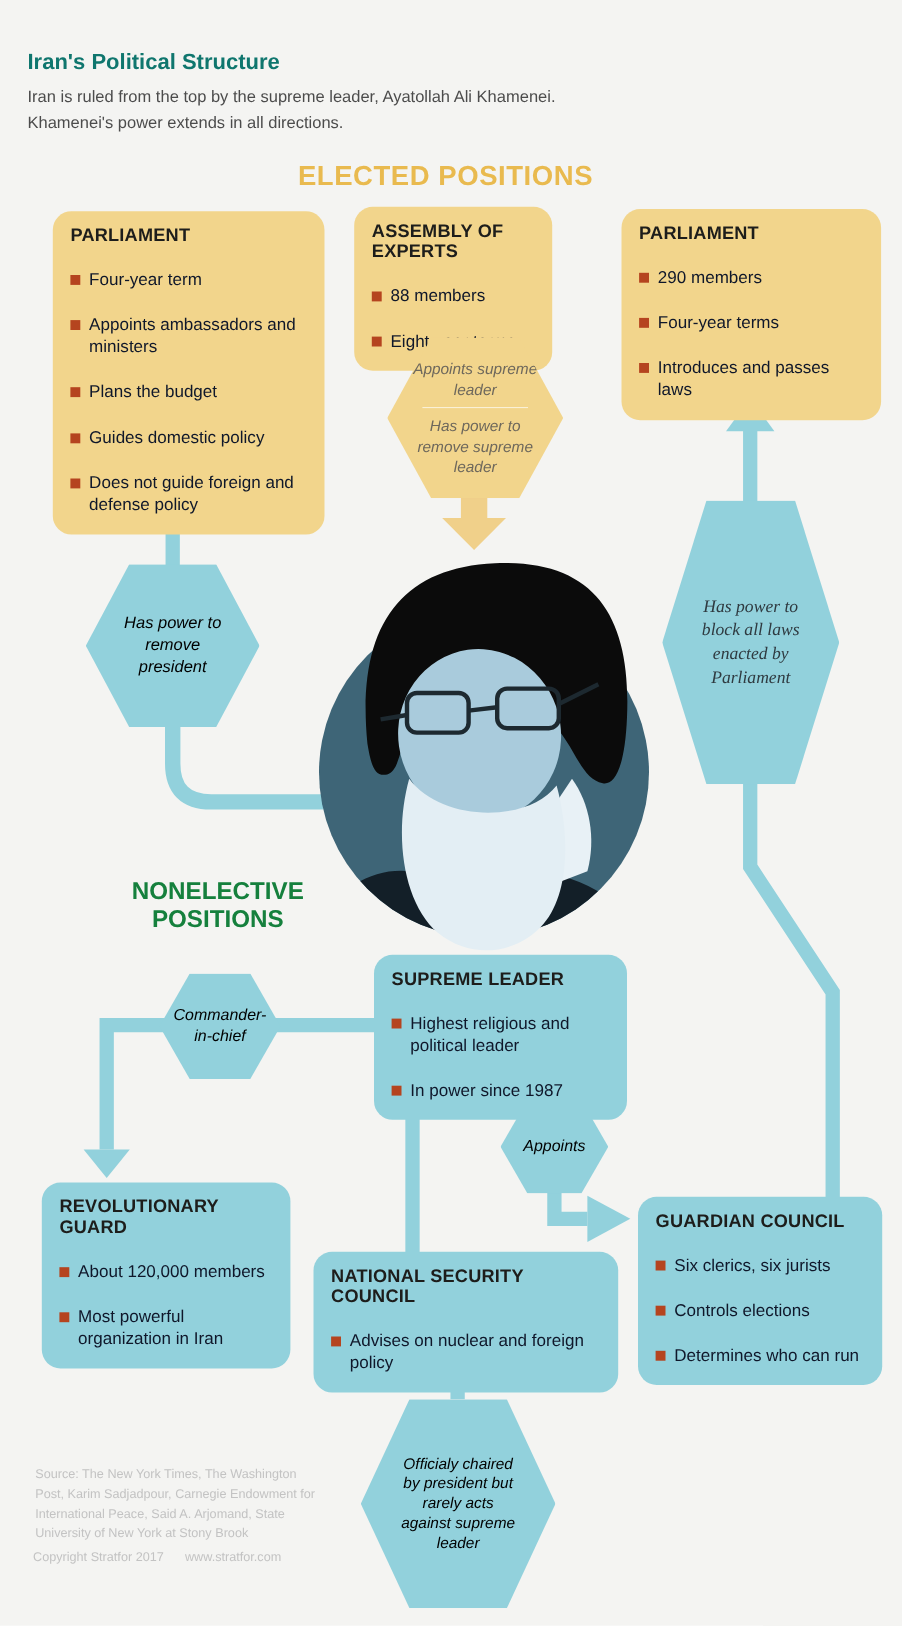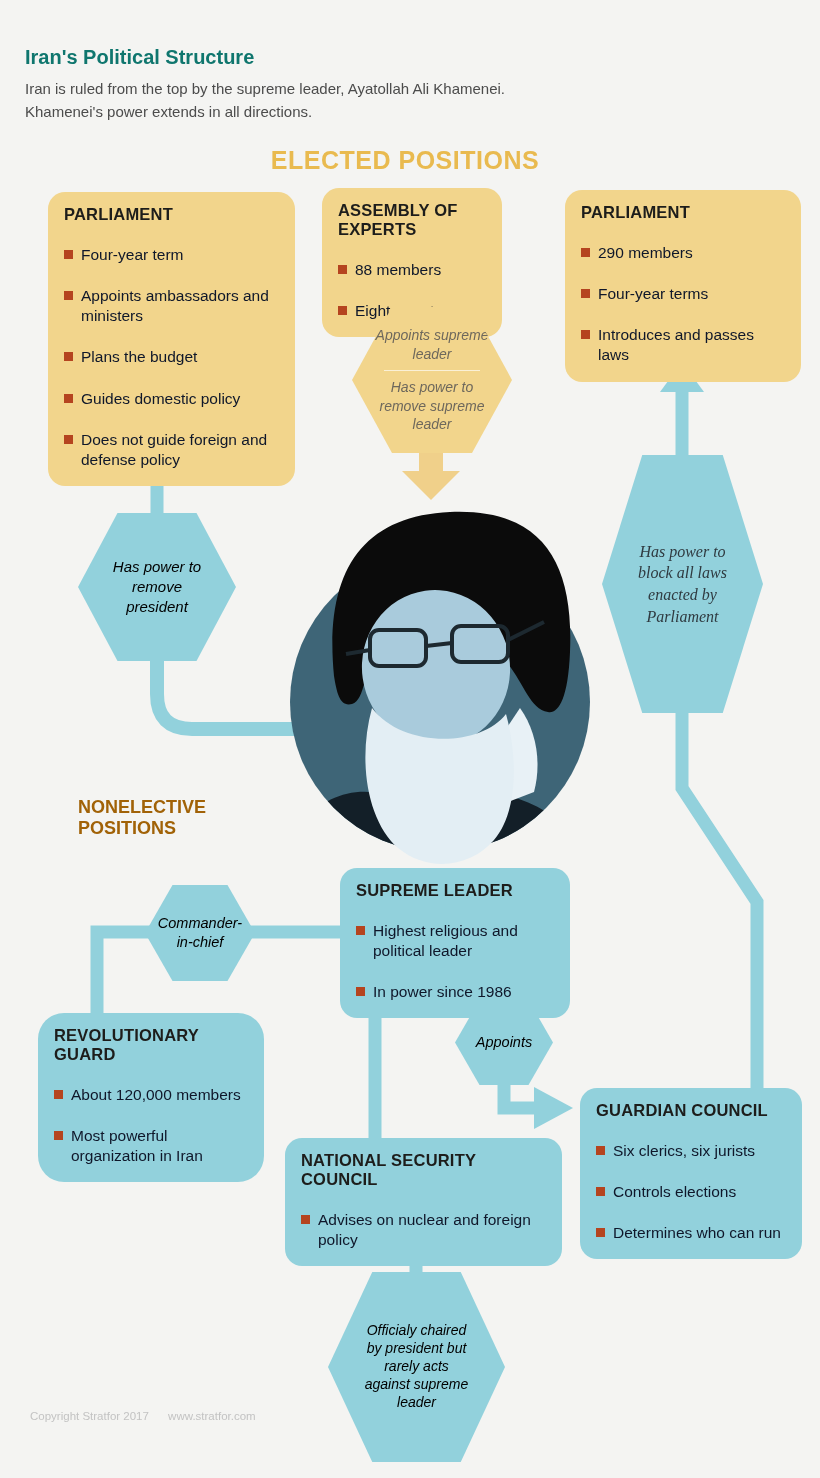--- a/index.html
+++ b/index.html
@@ -10,38 +10,38 @@
   #connector-layer{position:absolute;left:0;top:0;z-index:1;}
 
   
   #page-header{position:absolute;left:25px;top:46px;z-index:2;}
   #page-title{font-size:20px;font-weight:bold;color:#0f766e;margin-bottom:9px;}
   .subtitle{font-size:15px;color:#4c4c4c;line-height:1.5;}
 
   
   #elected-heading{position:absolute;left:240px;top:146px;width:330px;text-align:center;
     font-size:25px;font-weight:bold;color:#e9ba4f;letter-spacing:.5px;z-index:2;}
-  #nonelective-heading{position:absolute;left:78px;top:797px;width:240px;
-    font-size:18px;font-weight:bold;color:#a16207;line-height:1.18;z-index:2;}
+  #nonelective-heading{position:absolute;left:78px;top:797px;width:240px;text-align:center;
+    font-size:22px;font-weight:bold;color:#15803d;line-height:1.18;z-index:2;}
 
   
   .box{position:absolute;border-radius:17px;padding:13px 16px 16px;box-sizing:border-box;z-index:2;}
   .box.yellow{background:#f2d58c;}
   .box.blue{background:#92d1dc;}
   .box-title{font-weight:bold;font-size:16.5px;color:#1d1d1b;letter-spacing:.2px;}
   ul.bullets{list-style:none;margin:2px 0 0 0;padding:0;}
   .bullets li{display:flex;margin-top:21px;font-size:15.5px;line-height:1.3;color:#0f172a;}
   .sq{flex:0 0 9px;width:9px;height:9px;background:#b5441f;margin:5px 8px 0 0;}
   .indent{margin-left:20px;}
 
   #box-president{left:48px;top:192px;width:247px;min-height:227px;}
   #box-assembly{left:322px;top:188px;width:180px;}
   #box-parliament{left:565px;top:190px;width:236px;}
   #box-supreme{left:340px;top:868px;width:230px;}
-  #box-revguard{left:38px;top:1013px;width:226px;border-radius:26px;}
+  #box-revguard{left:38px;top:1075px;width:226px;}
   #box-nsc{left:285px;top:1138px;width:277px;}
   #box-guardian{left:580px;top:1088px;width:222px;}
 
   
   .hex{position:absolute;clip-path:polygon(25% 0,75% 0,100% 50%,75% 100%,25% 100%,0 50%);
     display:flex;flex-direction:column;align-items:center;justify-content:center;
     text-align:center;z-index:2;font-style:italic;}
   .hex.yellow{background:#f2d58c;color:#6e685c;}
   .hex.blue{background:#92d1dc;color:#000000;}
   .hex .t{line-height:1.32;}
@@ -226,21 +226,21 @@
 
   <div class="box blue" id="box-supreme">
     <div class="box-title">SUPREME LEADER</div>
     <ul class="bullets">
       <li>
           <span class="sq"></span>
           <span>Highest religious and political leader</span>
         </li>
       <li>
           <span class="sq"></span>
-          <span>In power since 1986</span>
+          <span>In power since 1987</span>
         </li>
     </ul>
   </div>
 
   <div class="box blue" id="box-revguard">
     <div class="box-title">REVOLUTIONARY GUARD</div>
     <ul class="bullets">
       <li>
           <span class="sq"></span>
           <span>About 120,000 members</span>
@@ -273,18 +273,24 @@
           <span class="sq"></span>
           <span>Controls elections</span>
         </li>
       <li>
           <span class="sq"></span>
           <span>Determines who can run</span>
         </li>
     </ul>
   </div>
 
+  <div id="source-note">
+    <div>Source: The New York Times, The Washington</div>
+    <div>Post, Karim Sadjadpour, Carnegie Endowment for</div>
+    <div>International Peace, Said A. Arjomand, State</div>
+    <div>University of New York at Stony Brook</div>
+  </div>
   <div id="copyright-row">
     <span>Copyright Stratfor 2017</span>
     <span class="website">www.stratfor.com</span>
   </div>
 
 </div>
 
 </body></html>

